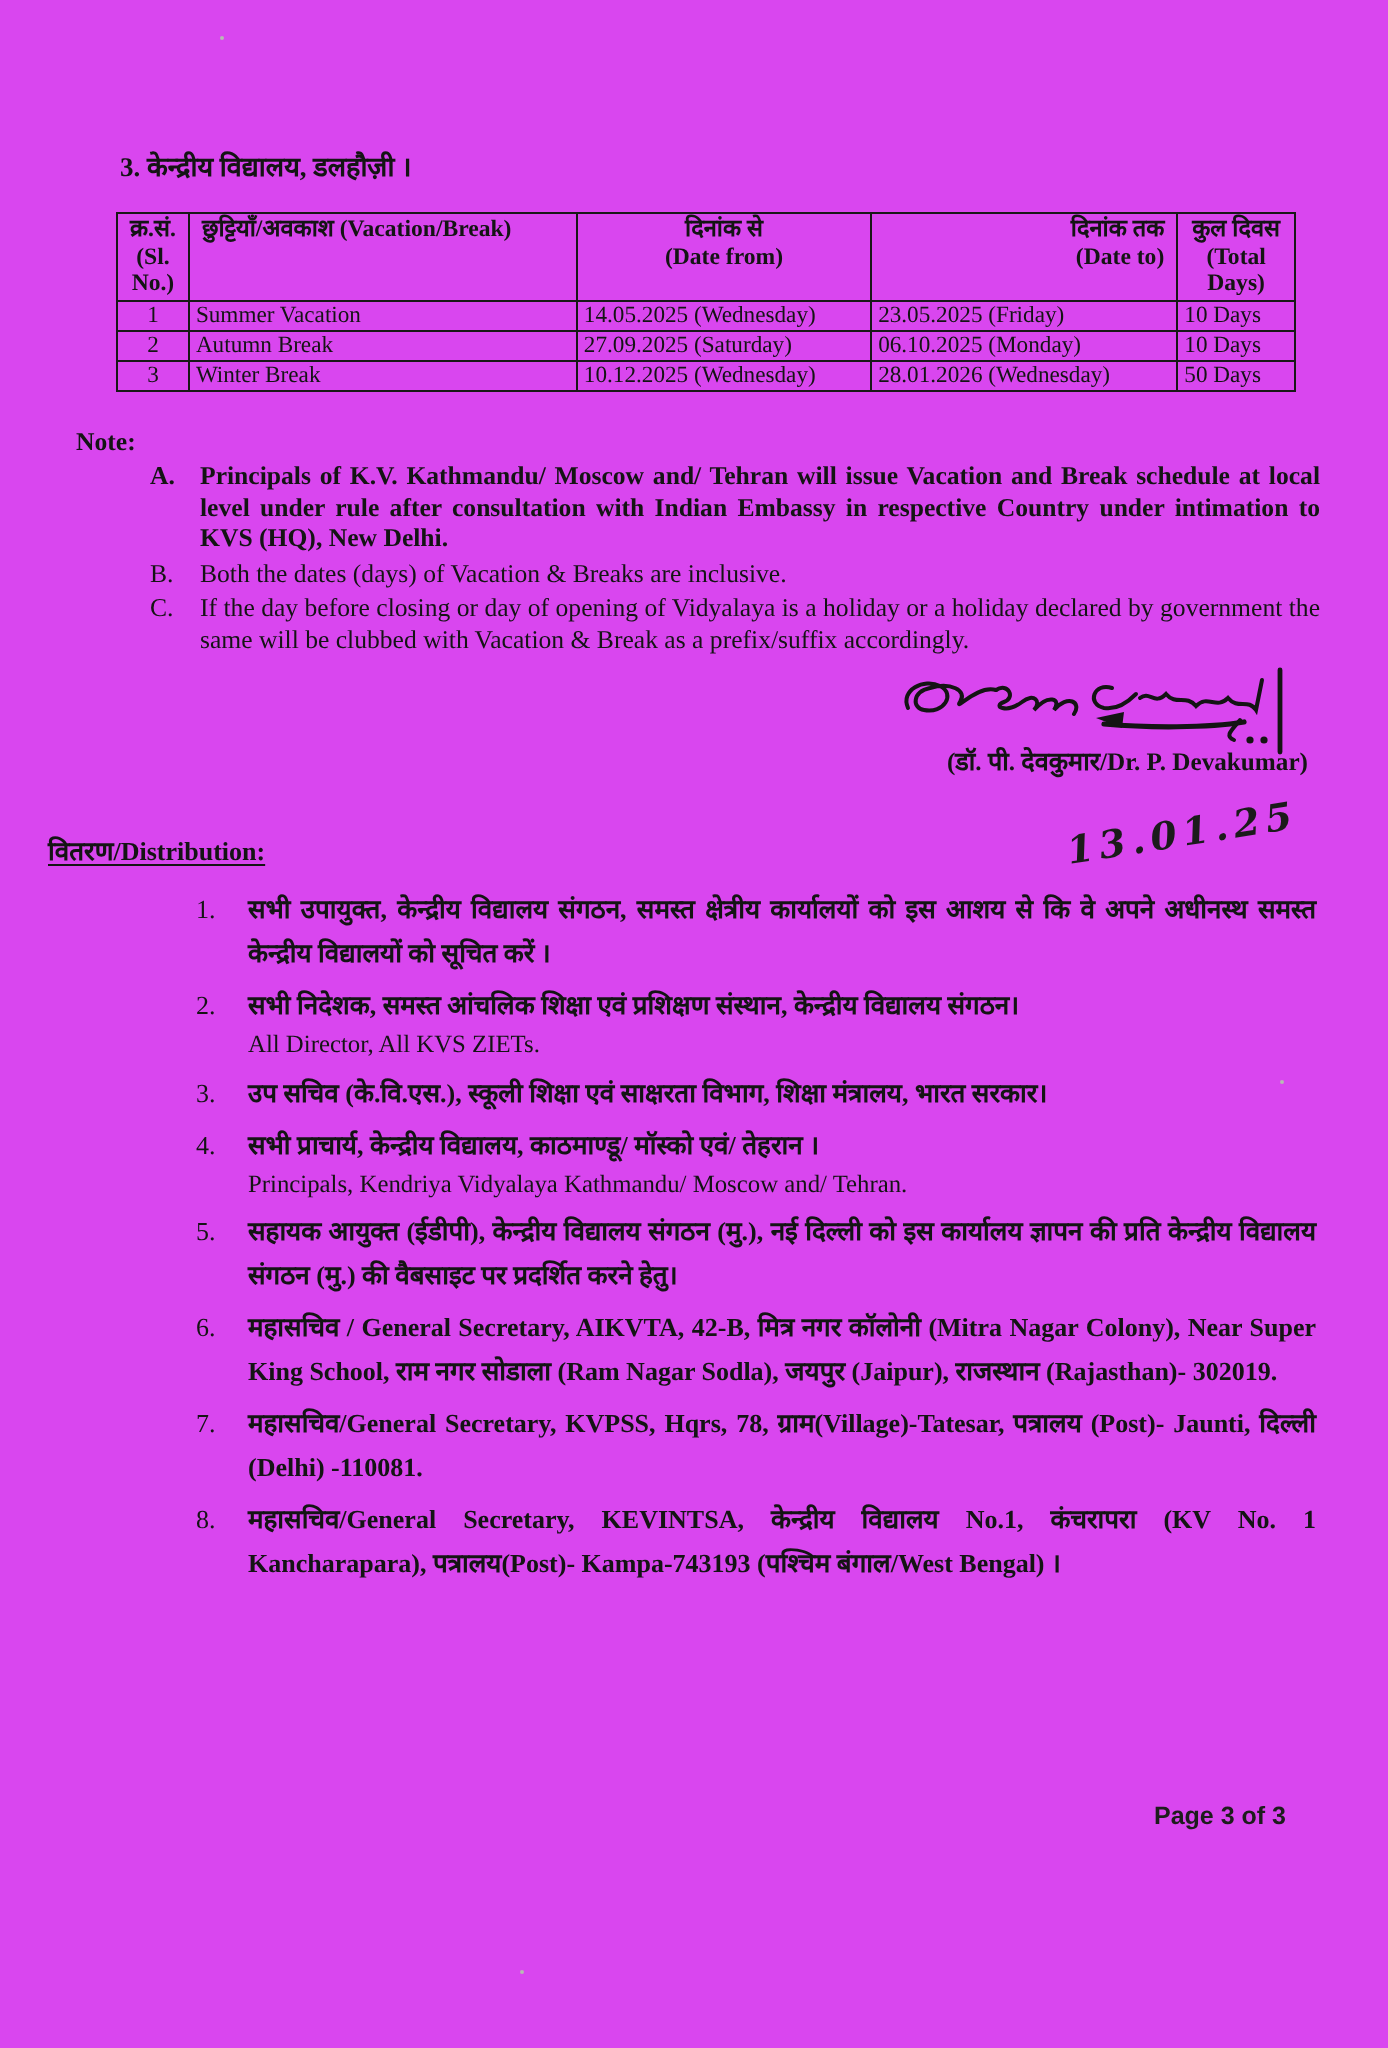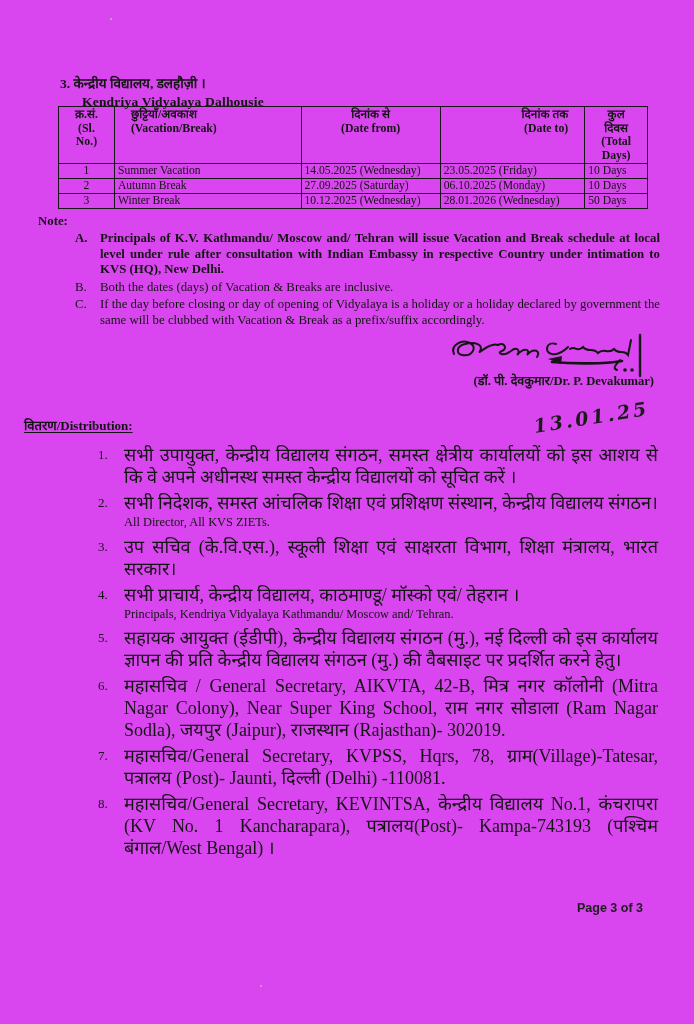--- a/index.html
+++ b/index.html
@@ -9,21 +9,21 @@
     background:#d946ef; color:#141414; overflow:hidden;
     font-family:"Liberation Serif", serif;
   }
   
   .heading { position:absolute; top:74px; left:60px; }
   .heading .hi { font-weight:bold; font-size:13.5px; }
   .heading .en { font-weight:bold; font-size:13.5px; margin-left:22px; margin-top:2px; letter-spacing:.2px; }
   
   table.vac { position:absolute; top:106px; left:58px; width:590px; border-collapse:collapse; }
   table.vac th, table.vac td { border:1.6px solid #181818; vertical-align:top; }
-  table.vac th { font-size:11.8px; font-weight:bold; padding:1px 16px; line-height:13.5px; }
+  table.vac th { font-size:11.8px; font-weight:bold; padding:1px 6px; line-height:13.5px; }
   table.vac td { font-size:11.6px; padding:0 3px; line-height:14px; height:14px; }
   .c-sl    { width:34px;  text-align:center; }
   .c-name  { width:195px; text-align:left; }
   .c-from  { width:148px; text-align:center; }
   .c-to    { width:154px; text-align:right; }
   .c-days  { width:59px;  text-align:center; }
   td.c-name, td.c-from, td.c-to { text-align:left; }
   td.c-days { text-align:left; padding-left:5px; }
   th .sub { font-weight:bold; }
   
@@ -46,39 +46,38 @@
   
   .dist-head {
     position:absolute; top:416px; left:24px;
     font-weight:bold; font-size:13px; text-decoration:underline;
     text-underline-offset:2px;
   }
   .dist-list { position:absolute; top:444px; left:98px; width:560px; }
   .dist-item { display:flex; margin-bottom:4px; }
   .dist-item .num { flex:0 0 26px; width:26px; font-size:13px; line-height:22px; }
   .dist-item .body { flex:1; }
-  .para.hi { font-size:18px; line-height:22px; text-align:justify; }
+  .para.hi { font-size:13px; line-height:22px; text-align:justify;font-weight:bold; }
   .para.en { font-size:12.4px; line-height:17.5px; text-align:justify; }
   .para.en.sans { font-family:"Liberation Sans", sans-serif; font-size:12.2px; line-height:19px; }
   
   .footer {
     position:absolute; top:901px; left:577px;
     font-family:"Liberation Sans", sans-serif; font-weight:bold; font-size:12.5px; color:#1d1d1d;
   }
   
   .speck { position:absolute; width:2px; height:2px; background:#b9b9b4; border-radius:50%; }
 </style>
 </head>
 <body>
 
 <div class="page">
 
   <div class="heading">
     <div class="hi">3. केन्द्रीय विद्यालय, डलहौज़ी ।</div>
-    <div class="en">Kendriya Vidyalaya Dalhousie</div>
   </div>
 
   <table class="vac">
     <thead>
       <tr>
         <th class="c-sl">
           <div>क्र.सं.</div>
           <div class="sub">(Sl. No.)</div>
         </th>
         <th class="c-name">

